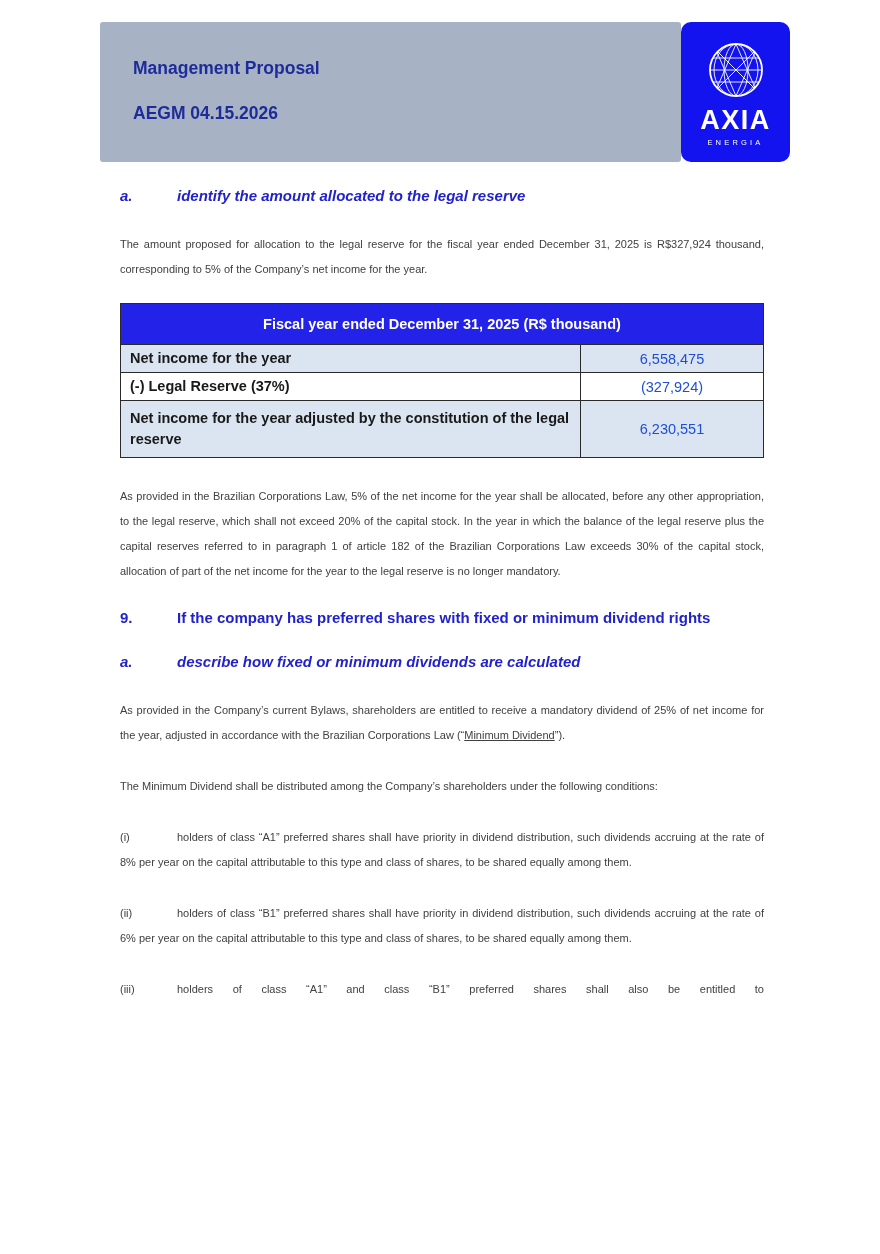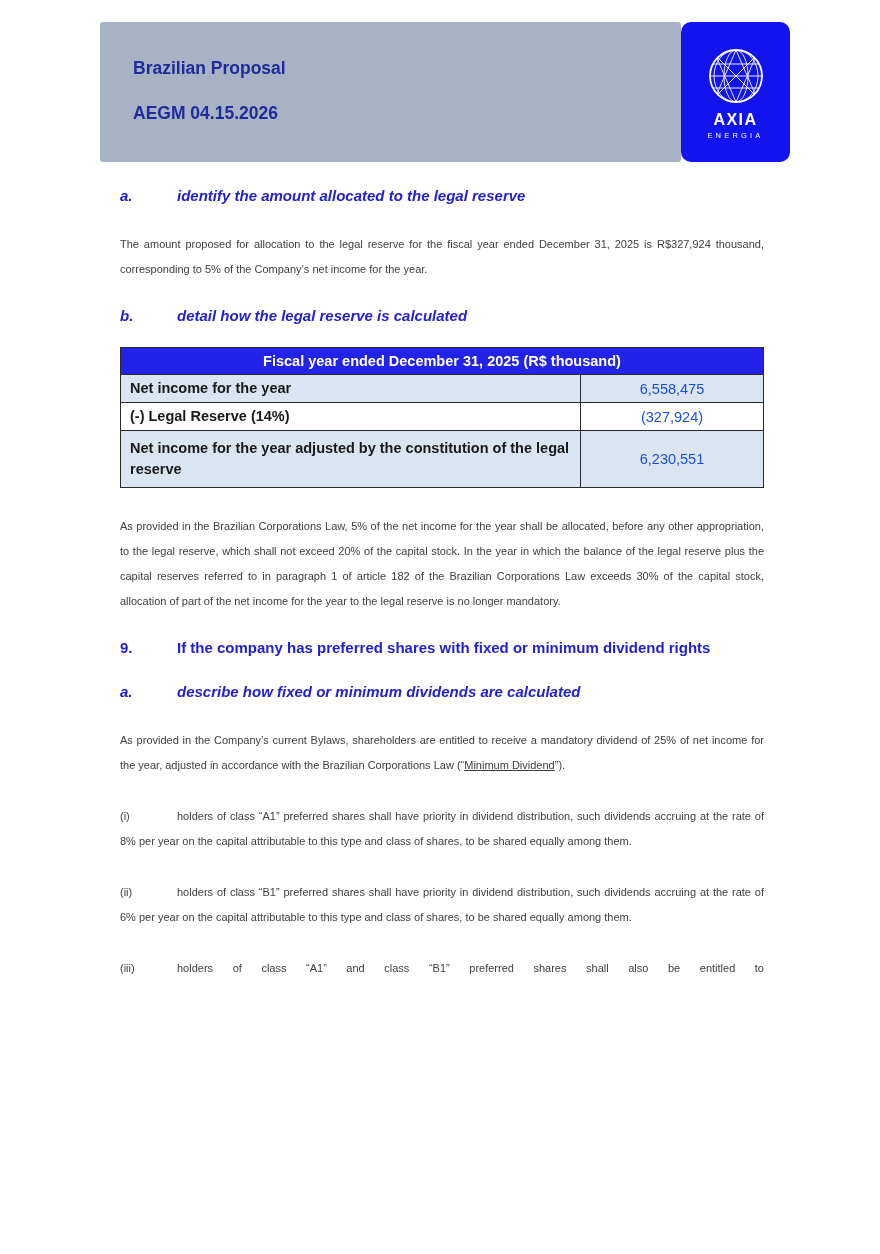--- a/index.html
+++ b/index.html
@@ -23,61 +23,61 @@
     color: #1d2c9a; font-weight: bold; font-size: 17.5px;
   }
   .banner-subtitle { margin-top: 24px; }
   .logo-box {
     width: 109px; height: 140px;
     background: #1313ef;
     border-radius: 10px;
     display: flex; flex-direction: column; align-items: center; justify-content: center;
   }
   .logo-globe { width: 64px; height: 64px; }
-  .logo-title { color: #fff; font-weight: bold; font-size: 16px; letter-spacing: 1.5px; margin-top: 3px; }
+  .logo-title { color: #fff; font-weight: bold; font-size: 27px; letter-spacing: 1.5px; margin-top: 3px; }
   .logo-subtitle { color: #fff; font-size: 7.5px; letter-spacing: 3.2px; margin-top: 2px; }
 
   
   .content { padding: 0 116px 0 120px; color: #404040; }
   .heading { color: #2222cb; font-weight: bold; font-size: 15px; margin: 24px 0 0; line-height: 20px; }
   .heading.it { font-style: italic; }
   .h-marker { display: inline-block; width: 57px; font-style: inherit; }
   .para { font-size: 11px; line-height: 25px; text-align: justify; margin: 26px 0 0; color: #404040; }
   .i-marker { display: inline-block; width: 57px; }
   .underline { text-decoration: underline; }
   .force-last { text-align-last: justify; }
 
   
   .tbl-wrap { margin: 21px 0 0; }
   table.fy { width: 100%; border-collapse: collapse; }
   table.fy th {
     background: #2222e8; color: #fff;
     font-size: 14.5px; font-weight: bold;
-    padding: 5px 4px; text-align: center;
+    padding: 12px 4px; text-align: center;
     border: 1px solid #2a2a2a;
   }
   table.fy td {
     border: 1px solid #2a2a2a;
     font-size: 14.5px;
     padding: 3px 9px;
     background-clip: padding-box;
   }
   td.lbl { font-weight: bold; color: #191919; line-height: 21px; }
   td.val { text-align: center; width: 183px; color: #1d4ed8; }
   tr.alt td { background: #dbe5f1; }
   tr.tall td { padding-top: 7px; padding-bottom: 7px; }
 </style>
 </head>
 <body>
 
 <div class="page">
 
   <div class="header">
     <div class="banner">
-      <div class="banner-title">Brazilian Proposal</div>
+      <div class="banner-title">Management Proposal</div>
       <div class="banner-subtitle">AEGM 04.15.2026</div>
     </div>
     <div class="logo-box">
       <svg class="logo-globe" viewBox="0 0 64 64" aria-hidden="true">
         <defs>
             <clipPath id="gc">
               <circle cx="32" cy="32" r="26"></circle>
             </clipPath>
           </defs>
         <circle cx="32" cy="32" r="26" fill="none" stroke="#ffffff" stroke-width="1.8"></circle>
@@ -99,54 +99,54 @@
       <div class="logo-subtitle">ENERGIA</div>
     </div>
   </div>
 
   <div class="content">
 
     <h2 class="heading it"><span class="h-marker">a.</span><span>identify the amount allocated to the legal reserve</span></h2>
 
     <p class="para">The amount proposed for allocation to the legal reserve for the fiscal year ended December 31, 2025 is R$327,924 thousand, corresponding to 5% of the Company’s net income for the year.</p>
 
-    <h2 class="heading it"><span class="h-marker">b.</span><span>detail how the legal reserve is calculated</span></h2>
 
     <div class="tbl-wrap">
       <table class="fy">
         <thead>
           <tr>
             <th colspan="2">Fiscal year ended December 31, 2025 (R$ thousand)</th>
           </tr>
         </thead>
         <tbody>
           <tr class="alt">
             <td class="lbl">Net income for the year</td>
             <td class="val">6,558,475</td>
           </tr>
           <tr>
-            <td class="lbl">(-) Legal Reserve (14%)</td>
+            <td class="lbl">(-) Legal Reserve (37%)</td>
             <td class="val">(327,924)</td>
           </tr>
           <tr class="alt tall">
             <td class="lbl">Net income for the year adjusted by the constitution of the legal reserve</td>
             <td class="val">6,230,551</td>
           </tr>
         </tbody>
       </table>
     </div>
 
     <p class="para">As provided in the Brazilian Corporations Law, 5% of the net income for the year shall be allocated, before any other appropriation, to the legal reserve, which shall not exceed 20% of the capital stock. In the year in which the balance of the legal reserve plus the capital reserves referred to in paragraph 1 of article 182 of the Brazilian Corporations Law exceeds 30% of the capital stock, allocation of part of the net income for the year to the legal reserve is no longer mandatory.</p>
 
     <h2 class="heading"><span class="h-marker">9.</span><span>If the company has preferred shares with fixed or minimum dividend rights</span></h2>
 
     <h2 class="heading it"><span class="h-marker">a.</span><span>describe how fixed or minimum dividends are calculated</span></h2>
 
     <p class="para"><span>As provided in the Company’s current Bylaws, shareholders are entitled to receive a mandatory dividend of 25% of net income for the year, adjusted in accordance with the Brazilian Corporations Law (“</span><span class="underline">Minimum Dividend</span><span>”).</span></p>
 
+    <p class="para">The Minimum Dividend shall be distributed among the Company’s shareholders under the following conditions:</p>
 
     <p class="para"><span class="i-marker">(i)</span><span>holders of class “A1” preferred shares shall have priority in dividend distribution, such dividends accruing at the rate of 8% per year on the capital attributable to this type and class of shares, to be shared equally among them.</span></p>
 
     <p class="para"><span class="i-marker">(ii)</span><span>holders of class “B1” preferred shares shall have priority in dividend distribution, such dividends accruing at the rate of 6% per year on the capital attributable to this type and class of shares, to be shared equally among them.</span></p>
 
     <p class="para force-last"><span class="i-marker">(iii)</span><span>holders of class “A1” and class “B1” preferred shares shall also be entitled to</span></p>
 
   </div>
 </div>
 

